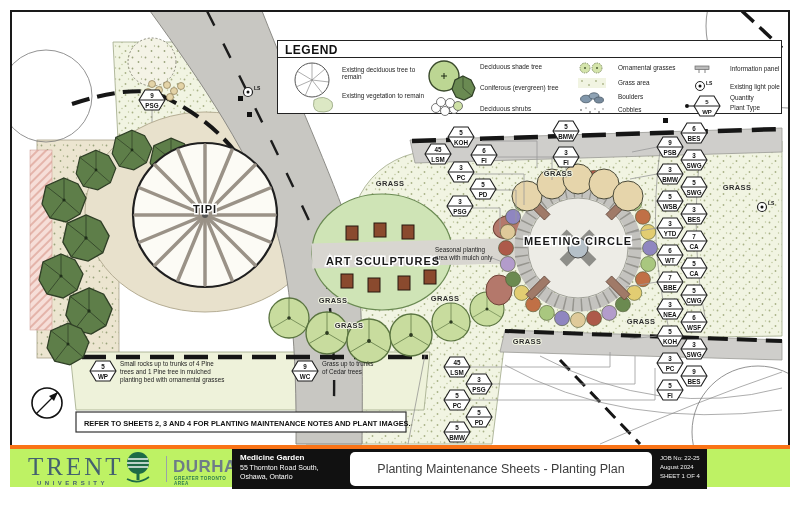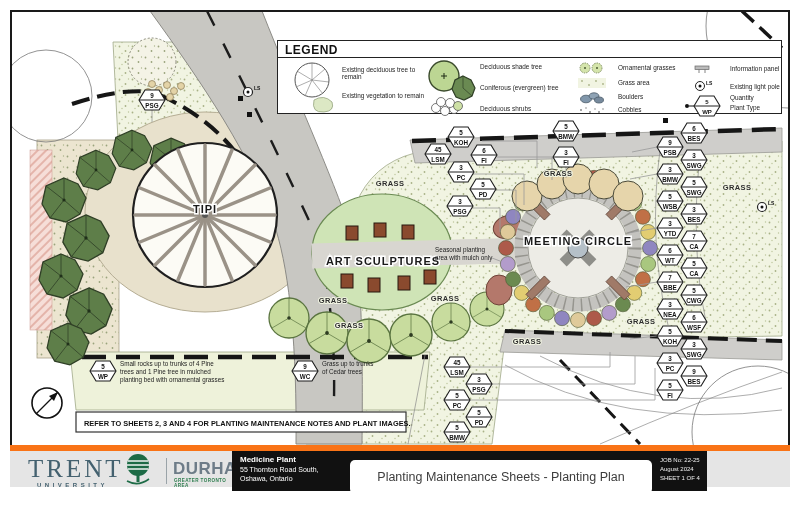--- a/index.html
+++ b/index.html
@@ -20,32 +20,32 @@
 
   
   .legend{position:absolute;left:277px;top:40px;width:505px;height:74px;background:#fff;
           border:1.5px solid #222;box-sizing:border-box;}
   .legend .lg-title{position:absolute;left:7px;top:2px;font-size:12px;font-weight:bold;color:#111;letter-spacing:.5px;}
   .legend .lg-rule{position:absolute;left:0;top:16px;width:100%;border-top:1px solid #222;}
   .lg-lbl{position:absolute;font-size:6.4px;line-height:7.4px;color:#1d1d1d;}
   .lg-ic{position:absolute;}
 
   
-  .tb{position:absolute;left:10px;top:445px;width:780px;height:42px;background:#e5e5e5;border-top:6px solid #f97316;box-sizing:border-box;}
+  .tb{position:absolute;left:10px;top:445px;width:780px;height:42px;background:#bef264;border-top:4px solid #f97316;box-sizing:border-box;}
   .tb-logos{position:absolute;left:0;top:0;width:222px;height:40px;}
   .trent-name{position:absolute;left:18px;top:4px;font-family:"Liberation Serif",serif;font-size:25px;letter-spacing:3px;color:#44616f;}
   .trent-sub{position:absolute;left:27px;top:31px;font-size:6px;letter-spacing:3.5px;color:#44616f;font-weight:bold;}
   .trent-tree{position:absolute;left:113px;top:1px;}
   .tb-div{position:absolute;left:156px;top:7px;height:26px;border-left:1px solid #9aa3a8;}
   .durham-name{position:absolute;left:163px;top:8px;font-size:17px;font-weight:600;color:#6e7c88;letter-spacing:.5px;}
   .durham-sub{position:absolute;left:164px;top:27px;font-size:4.6px;font-weight:bold;color:#2e7d4f;letter-spacing:.4px;}
   .tb-bar{position:absolute;left:222px;top:0;width:475px;height:40px;background:#111;}
   .tb-proj{position:absolute;left:8px;top:4px;color:#fff;font-size:7px;line-height:9.5px;}
   .tb-proj .b1{font-size:8px;font-weight:bold;}
-  .tb-title{position:absolute;left:118px;top:9px;width:302px;height:34px;background:#fff;border-radius:5px;
+  .tb-title{position:absolute;left:118px;top:3px;width:302px;height:34px;background:#fff;border-radius:5px;
             display:flex;align-items:center;justify-content:center;font-size:12.5px;color:#3d3d3d;}
   .tb-meta{position:absolute;left:428px;top:5px;color:#f0f0f0;font-size:6px;line-height:9px;}
 </style>
 </head>
 <body>
 
 <div class="page">
 
 <svg id="plan-svg" width="800" height="517" viewBox="0 0 800 517">
   <defs>
@@ -657,21 +657,21 @@
       <rect x="13.5" y="22" width="3" height="8" fill="#1d6b46"></rect>
       <path d="M4,29 q11,6 22,-2" fill="none" stroke="#1d6b46" stroke-width="1.6"></path>
     </svg>
     <span class="trent-sub">UNIVERSITY</span>
     <span class="tb-div"></span>
     <span class="durham-name">DURHAM</span>
     <span class="durham-sub">GREATER TORONTO AREA</span>
   </div>
   <div class="tb-bar">
     <div class="tb-proj">
-      <div class="b1">Medicine Plant</div>
+      <div class="b1">Medicine Garden</div>
       <div>55 Thornton Road South,</div>
       <div>Oshawa, Ontario</div>
     </div>
     <div class="tb-title">Planting Maintenance Sheets - Planting Plan</div>
     <div class="tb-meta">
       <div>JOB No: 22-25</div>
       <div>August 2024</div>
       <div>SHEET 1 OF 4</div>
     </div>
 

